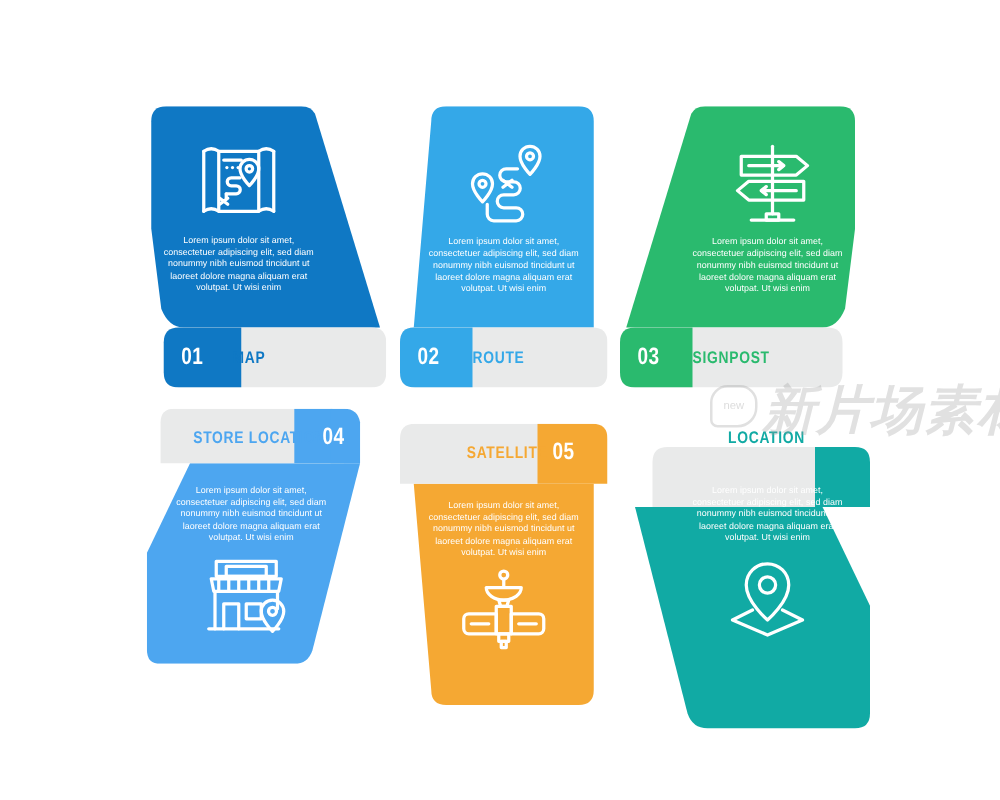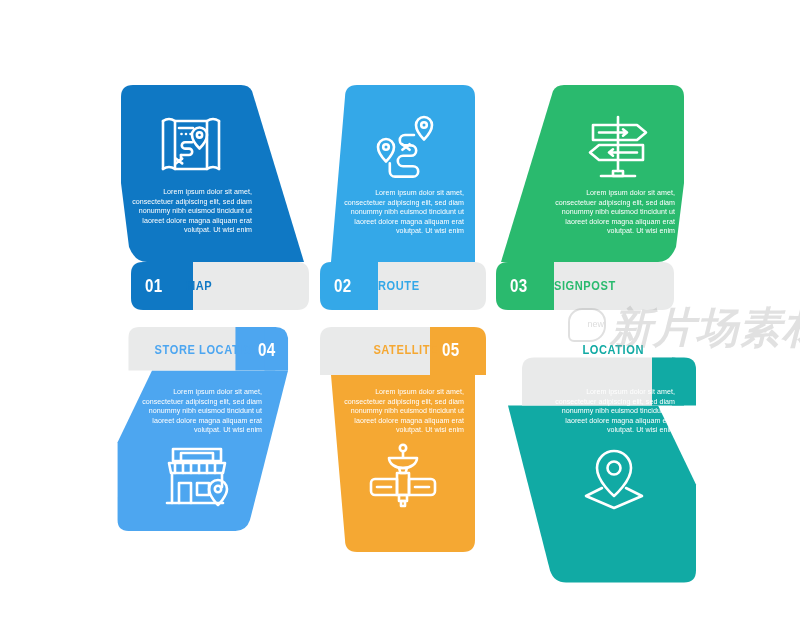--- a/index.html
+++ b/index.html
@@ -44,21 +44,21 @@
     height: 100%;
     box-sizing: border-box;
   }
 
   
   .desc {
     position: absolute;
     color: #ffffff;
     font-size: 7.1px;
     line-height: 9.6px;
-    text-align: right;
+    text-align: center;
     letter-spacing: 0.05px;
     font-family: "Liberation Sans", sans-serif;
   }
 
   
   .icon-wrap {
     position: absolute;
   }
   .icon-wrap svg {
     display: block;
@@ -107,21 +107,21 @@
     position: absolute;
     left: 12px;
     top: 16px;
     width: 34px;
     height: 30px;
     border: 2px solid #9a9a9a;
     border-radius: 14px 14px 16px 6px;
     color: #8d8d8d;
     font-size: 9px;
     line-height: 28px;
-    text-align: right;
+    text-align: center;
     font-family: "Liberation Sans", sans-serif;
   }
   #watermark .wm-text {
     position: absolute;
     left: 54px;
     top: 8px;
     font-size: 42px;
     color: #9d9d9d;
     font-family: "DejaVu Sans", sans-serif;
     font-weight: bold;
@@ -234,21 +234,21 @@
           <path d="M6,58 h56"></path>
           <path d="M18,58 v-20 h12 v20"></path>
           <path d="M36,38 h12 v12 h-12 Z"></path>
           <path d="M66,44 a9,9 0 1,0 -18,0 c0,7.2 9,16 9,16 S66,51.2 66,44 Z"></path>
           <circle cx="57" cy="44" r="3.2"></circle>
         </svg>
       </div>
     </div>
   </div>
 
-  <div class="card" style="left:320px; top:327px; width:166px; height:225px;">
+  <div class="card" style="left:320px; top:339px; width:166px; height:225px;">
     <svg class="shape" viewBox="0 0 166 225">
       <path d="M11,48 L155,48 L155,213 Q155,225 143,225 L37,225 Q25,225 25,213 Z" fill="#f5a833"></path>
       <path d="M0,48 L138,48 L138,12 Q138,0 126,0 L12,0 Q0,0 0,12 Z" fill="#e9eaea"></path>
       <path d="M110,0 L154,0 Q166,0 166,12 L166,48 L110,48 Z" fill="#f5a833"></path>
     </svg>
     <div class="card-content">
       <div class="title right-align" style="left:18px; top:13px; width:100px; height:20px; line-height:20px; color:#f5a833; text-align:right;">SATELLITE</div>
       <div class="num" style="left:122px; top:11px; width:50px; height:24px; line-height:24px;">05</div>
       <div class="desc" style="left:22px; top:61px; width:122px;">Lorem ipsum dolor sit amet, consectetuer adipiscing elit, sed diam nonummy nibh euismod tincidunt ut laoreet dolore magna aliquam erat volutpat. Ut wisi enim</div>
       <div class="icon-wrap" style="left:41px; top:116px; width:84px; height:70px;">

